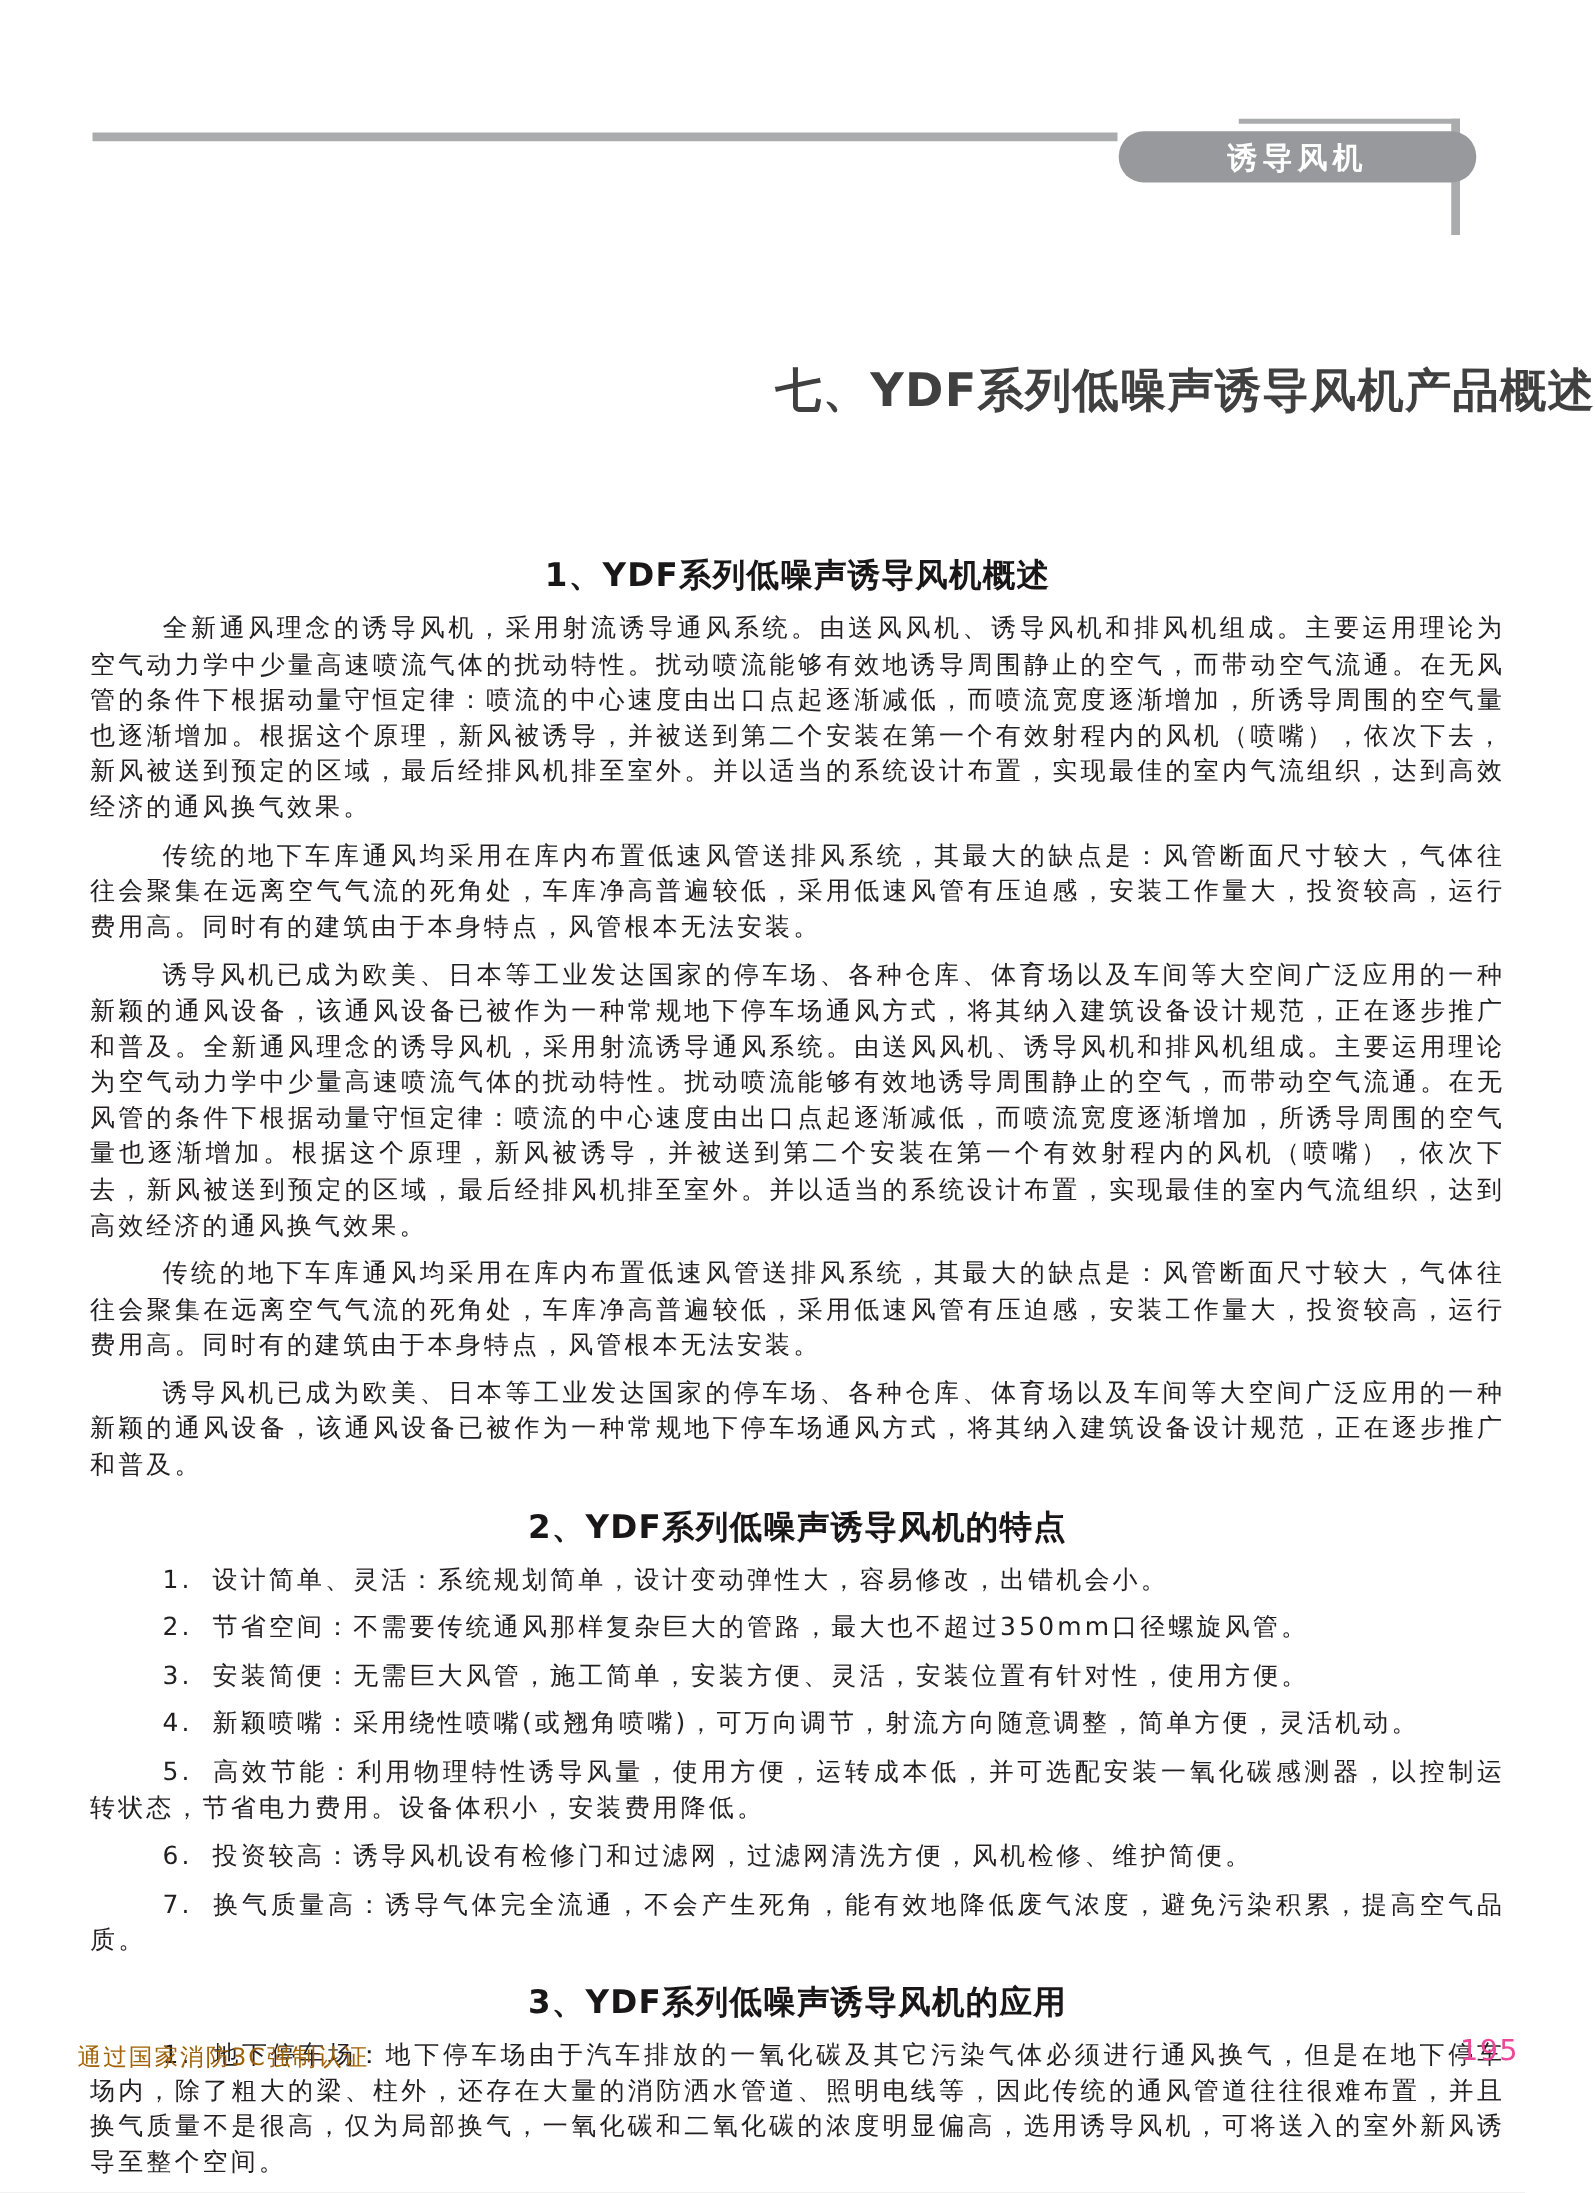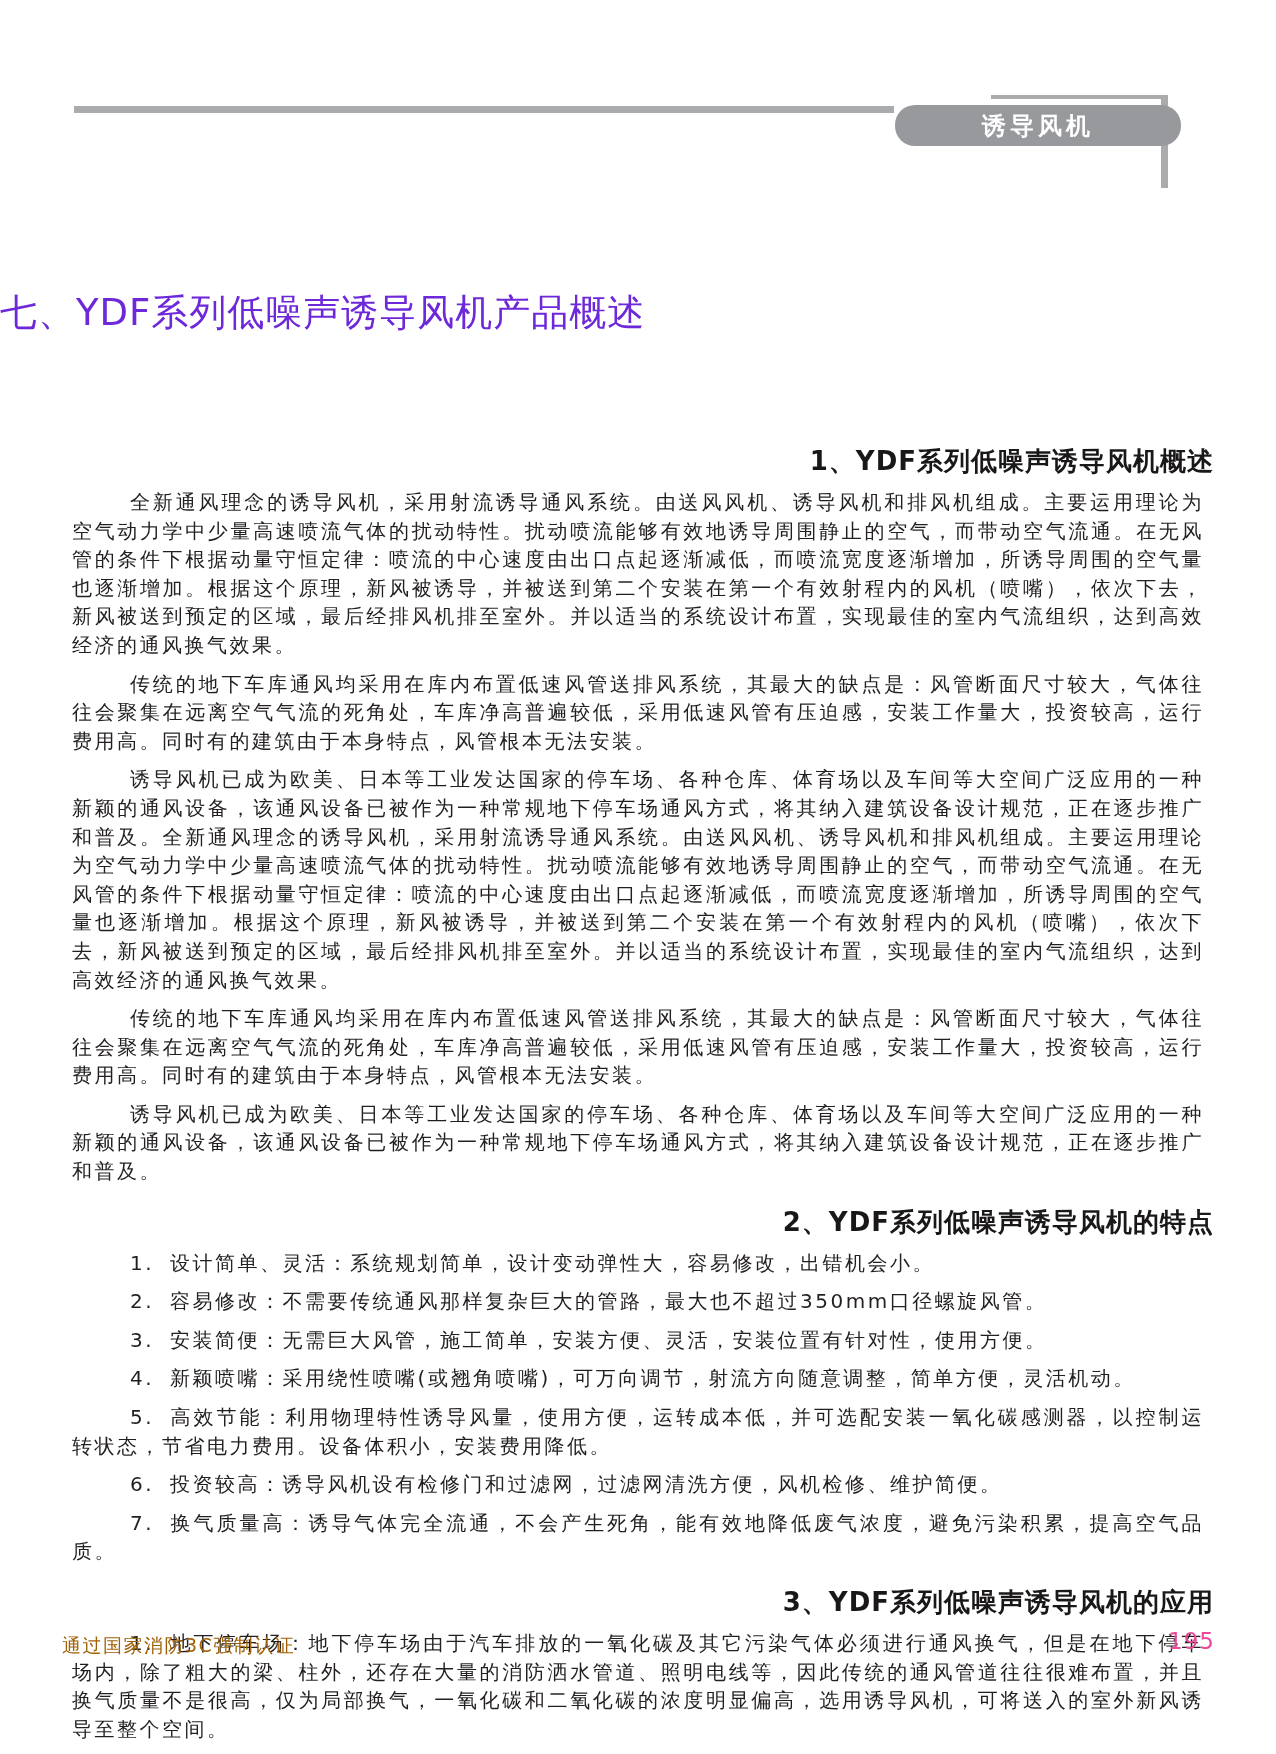--- a/index.html
+++ b/index.html
@@ -21,34 +21,34 @@
     background:#97999c;border-radius:20px;
     display:flex;align-items:center;justify-content:center;
   }
   .chapter-tab span{
     color:#ffffff;font-size:24px;font-weight:bold;letter-spacing:4px;
     line-height:1;
   }
   
   .page-title{
     position:absolute;top:288px;left:0;width:100%;
-    margin:0;text-align:left;
-    font-size:37px;font-weight:normal;letter-spacing:1px;
-    color:#6d28d9;
+    margin:0;text-align:right;
+    font-size:37px;font-weight:bold;letter-spacing:1px;
+    color:#404040;
   }
   
   .content{
     position:absolute;left:62px;top:444px;width:1152px;
     font-size:20px;line-height:28.6px;letter-spacing:2.5px;
     text-align:justify;
   }
   .content h2{
     margin:0 0 10px 0;
     font-size:26px;line-height:34px;font-weight:bold;letter-spacing:1px;
-    text-align:right;color:#1a1718;
+    text-align:center;color:#1a1718;
   }
   .content h2.mid{margin-top:19px;margin-bottom:7px;}
   .content p{margin:10px;text-indent:58px;}
   .content p .num{margin-right:16px;}
   
   .footer-cert{
     position:absolute;left:62px;top:1633px;
     font-size:19px;letter-spacing:1.5px;color:#a16207;
   }
   .page-number{
@@ -74,21 +74,21 @@
 
     <h2>1、YDF系列低噪声诱导风机概述</h2>
     <p>全新通风理念的诱导风机，采用射流诱导通风系统。由送风风机、诱导风机和排风机组成。主要运用理论为空气动力学中少量高速喷流气体的扰动特性。扰动喷流能够有效地诱导周围静止的空气，而带动空气流通。在无风管的条件下根据动量守恒定律：喷流的中心速度由出口点起逐渐减低，而喷流宽度逐渐增加，所诱导周围的空气量也逐渐增加。根据这个原理，新风被诱导，并被送到第二个安装在第一个有效射程内的风机（喷嘴），依次下去，新风被送到预定的区域，最后经排风机排至室外。并以适当的系统设计布置，实现最佳的室内气流组织，达到高效经济的通风换气效果。</p>
     <p>传统的地下车库通风均采用在库内布置低速风管送排风系统，其最大的缺点是：风管断面尺寸较大，气体往往会聚集在远离空气气流的死角处，车库净高普遍较低，采用低速风管有压迫感，安装工作量大，投资较高，运行费用高。同时有的建筑由于本身特点，风管根本无法安装。</p>
     <p>诱导风机已成为欧美、日本等工业发达国家的停车场、各种仓库、体育场以及车间等大空间广泛应用的一种新颖的通风设备，该通风设备已被作为一种常规地下停车场通风方式，将其纳入建筑设备设计规范，正在逐步推广和普及。全新通风理念的诱导风机，采用射流诱导通风系统。由送风风机、诱导风机和排风机组成。主要运用理论为空气动力学中少量高速喷流气体的扰动特性。扰动喷流能够有效地诱导周围静止的空气，而带动空气流通。在无风管的条件下根据动量守恒定律：喷流的中心速度由出口点起逐渐减低，而喷流宽度逐渐增加，所诱导周围的空气量也逐渐增加。根据这个原理，新风被诱导，并被送到第二个安装在第一个有效射程内的风机（喷嘴），依次下去，新风被送到预定的区域，最后经排风机排至室外。并以适当的系统设计布置，实现最佳的室内气流组织，达到高效经济的通风换气效果。</p>
     <p>传统的地下车库通风均采用在库内布置低速风管送排风系统，其最大的缺点是：风管断面尺寸较大，气体往往会聚集在远离空气气流的死角处，车库净高普遍较低，采用低速风管有压迫感，安装工作量大，投资较高，运行费用高。同时有的建筑由于本身特点，风管根本无法安装。</p>
     <p>诱导风机已成为欧美、日本等工业发达国家的停车场、各种仓库、体育场以及车间等大空间广泛应用的一种新颖的通风设备，该通风设备已被作为一种常规地下停车场通风方式，将其纳入建筑设备设计规范，正在逐步推广和普及。</p>
 
     <h2 class="mid">2、YDF系列低噪声诱导风机的特点</h2>
     <p><span class="num">1.</span><span>设计简单、灵活：系统规划简单，设计变动弹性大，容易修改，出错机会小。</span></p>
-    <p><span class="num">2.</span><span>容易修改：不需要传统通风那样复杂巨大的管路，最大也不超过350mm口径螺旋风管。</span></p>
+    <p><span class="num">2.</span><span>节省空间：不需要传统通风那样复杂巨大的管路，最大也不超过350mm口径螺旋风管。</span></p>
     <p><span class="num">3.</span><span>安装简便：无需巨大风管，施工简单，安装方便、灵活，安装位置有针对性，使用方便。</span></p>
     <p><span class="num">4.</span><span>新颖喷嘴：采用绕性喷嘴(或翘角喷嘴)，可万向调节，射流方向随意调整，简单方便，灵活机动。</span></p>
     <p><span class="num">5.</span><span>高效节能：利用物理特性诱导风量，使用方便，运转成本低，并可选配安装一氧化碳感测器，以控制运转状态，节省电力费用。设备体积小，安装费用降低。</span></p>
     <p><span class="num">6.</span><span>投资较高：诱导风机设有检修门和过滤网，过滤网清洗方便，风机检修、维护简便。</span></p>
     <p><span class="num">7.</span><span>换气质量高：诱导气体完全流通，不会产生死角，能有效地降低废气浓度，避免污染积累，提高空气品质。</span></p>
 
     <h2 class="mid">3、YDF系列低噪声诱导风机的应用</h2>
     <p><span class="num">1.</span><span>地下停车场：地下停车场由于汽车排放的一氧化碳及其它污染气体必须进行通风换气，但是在地下停车场内，除了粗大的梁、柱外，还存在大量的消防洒水管道、照明电线等，因此传统的通风管道往往很难布置，并且换气质量不是很高，仅为局部换气，一氧化碳和二氧化碳的浓度明显偏高，选用诱导风机，可将送入的室外新风诱导至整个空间。</span></p>
 
   </div>

